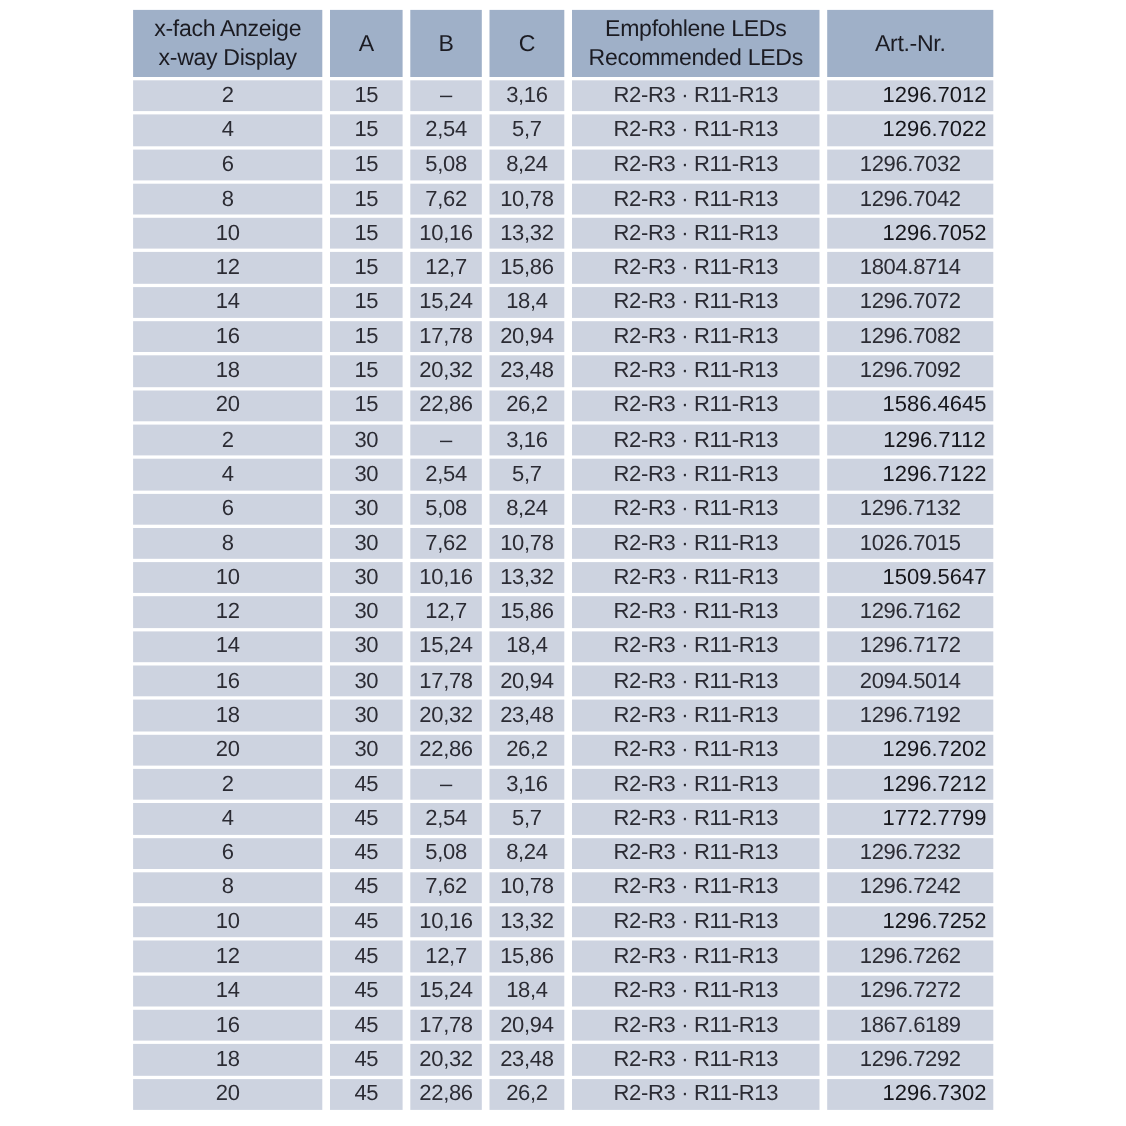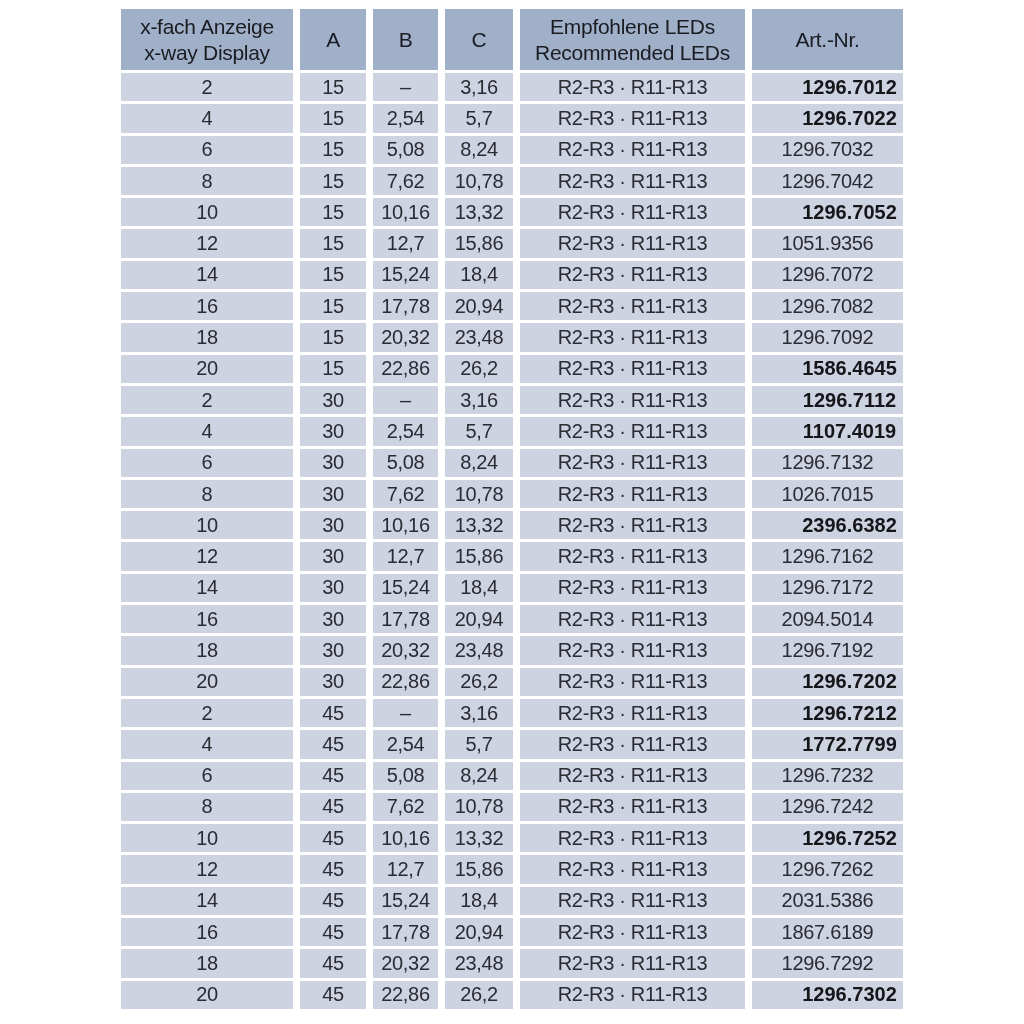--- a/index.html
+++ b/index.html
@@ -40,21 +40,21 @@
     font-weight: normal;
     color: #1b1b22;
     line-height: 1.2;
   }
   tbody td {
     background: var(--row-bg);
     height: 28.3px;
     font-size: 20px;
   }
   tbody td.bold {
-    font-weight: bold;
+    font-weight: normal;
     color: var(--text-strong);
     letter-spacing: 0;
     padding-left: 44px;
   }
 </style>
 </head>
 <body>
 
 <div class="page">
   <table class="spec-table">
@@ -122,21 +122,21 @@
           <td>13,32</td>
           <td>R2-R3 · R11-R13</td>
           <td class="bold">1296.7052</td>
         </tr>
         <tr>
           <td>12</td>
           <td>15</td>
           <td>12,7</td>
           <td>15,86</td>
           <td>R2-R3 · R11-R13</td>
-          <td>1051.9356</td>
+          <td>1804.8714</td>
         </tr>
         <tr>
           <td>14</td>
           <td>15</td>
           <td>15,24</td>
           <td>18,4</td>
           <td>R2-R3 · R11-R13</td>
           <td>1296.7072</td>
         </tr>
         <tr>
@@ -170,21 +170,21 @@
           <td>3,16</td>
           <td>R2-R3 · R11-R13</td>
           <td class="bold">1296.7112</td>
         </tr>
         <tr>
           <td>4</td>
           <td>30</td>
           <td>2,54</td>
           <td>5,7</td>
           <td>R2-R3 · R11-R13</td>
-          <td class="bold">1107.4019</td>
+          <td class="bold">1296.7122</td>
         </tr>
         <tr>
           <td>6</td>
           <td>30</td>
           <td>5,08</td>
           <td>8,24</td>
           <td>R2-R3 · R11-R13</td>
           <td>1296.7132</td>
         </tr>
         <tr>
@@ -194,21 +194,21 @@
           <td>10,78</td>
           <td>R2-R3 · R11-R13</td>
           <td>1026.7015</td>
         </tr>
         <tr>
           <td>10</td>
           <td>30</td>
           <td>10,16</td>
           <td>13,32</td>
           <td>R2-R3 · R11-R13</td>
-          <td class="bold">2396.6382</td>
+          <td class="bold">1509.5647</td>
         </tr>
         <tr>
           <td>12</td>
           <td>30</td>
           <td>12,7</td>
           <td>15,86</td>
           <td>R2-R3 · R11-R13</td>
           <td>1296.7162</td>
         </tr>
         <tr>
@@ -290,21 +290,21 @@
           <td>15,86</td>
           <td>R2-R3 · R11-R13</td>
           <td>1296.7262</td>
         </tr>
         <tr>
           <td>14</td>
           <td>45</td>
           <td>15,24</td>
           <td>18,4</td>
           <td>R2-R3 · R11-R13</td>
-          <td>2031.5386</td>
+          <td>1296.7272</td>
         </tr>
         <tr>
           <td>16</td>
           <td>45</td>
           <td>17,78</td>
           <td>20,94</td>
           <td>R2-R3 · R11-R13</td>
           <td>1867.6189</td>
         </tr>
         <tr>

